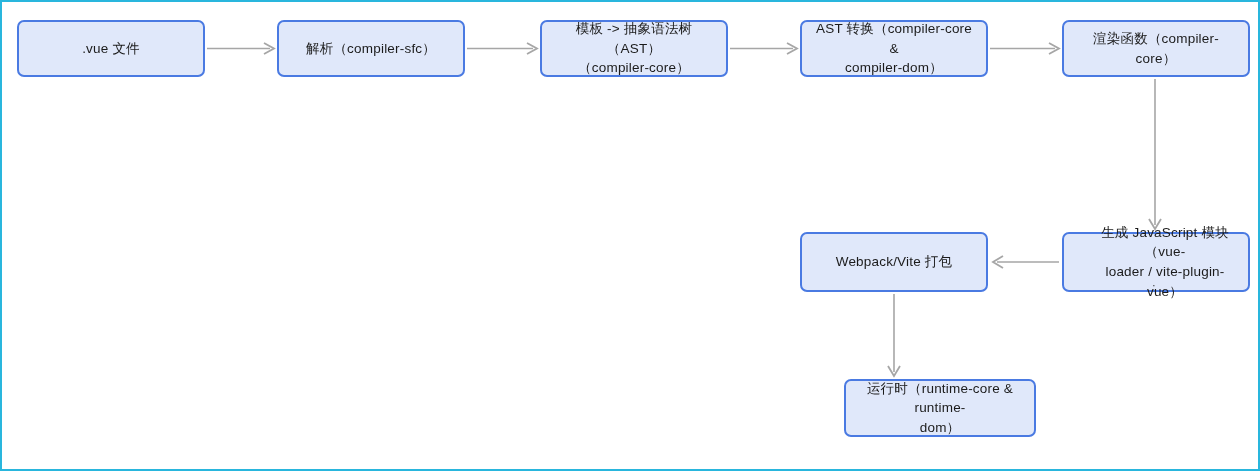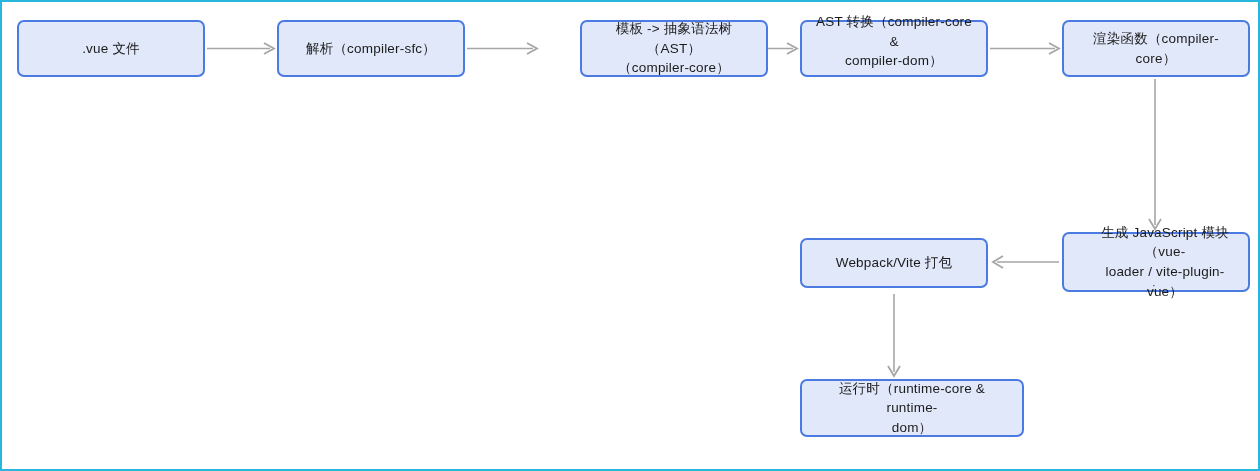--- a/index.html
+++ b/index.html
@@ -113,43 +113,43 @@
   </svg>
 
   <div class="node" style="left:15px; top:18px; width:188px; height:57px;">
     <span class="node-label">.vue 文件</span>
   </div>
 
   <div class="node" style="left:275px; top:18px; width:188px; height:57px;">
     <span class="node-label">解析（compiler-sfc）</span>
   </div>
 
-  <div class="node" style="left:538px; top:18px; width:188px; height:57px;margin-left:40px;">
+  <div class="node" style="left:538px; top:18px; width:188px; height:57px;">
     <span class="node-label">模板 -&gt; 抽象语法树（AST）
 （compiler-core）</span>
   </div>
 
-  <div class="node" style="left:798px; top:18px; width:188px; height:57px;align-items:flex-end;">
+  <div class="node" style="left:798px; top:18px; width:188px; height:57px;">
     <span class="node-label">AST 转换（compiler-core &amp;
 compiler-dom）</span>
   </div>
 
   <div class="node" style="left:1060px; top:18px; width:188px; height:57px;align-items:center;">
     <span class="node-label">渲染函数（compiler-core）</span>
   </div>
 
   <div class="node" style="left:1060px; top:230px; width:188px; height:60px;padding-left:28px;">
     <span class="node-label">生成 JavaScript 模块（vue-
 loader / vite-plugin-vue）</span>
   </div>
 
-  <div class="node" style="left:798px; top:236px; width:188px; height:50px;text-align:right;">
+  <div class="node" style="left:798px; top:230px; width:188px; height:60px;text-align:right;">
     <span class="node-label">Webpack/Vite 打包</span>
   </div>
 
-  <div class="node" style="left:798px; top:377px; width:224px; height:58px;">
+  <div class="node" style="left:842px; top:377px; width:192px; height:58px;">
     <span class="node-label">运行时（runtime-core &amp; runtime-
 dom）</span>
   </div>
 
   <span class="stray-mark" style="left:1150px; top:278px;">·</span>
 
 </div>
 
 </body></html>

